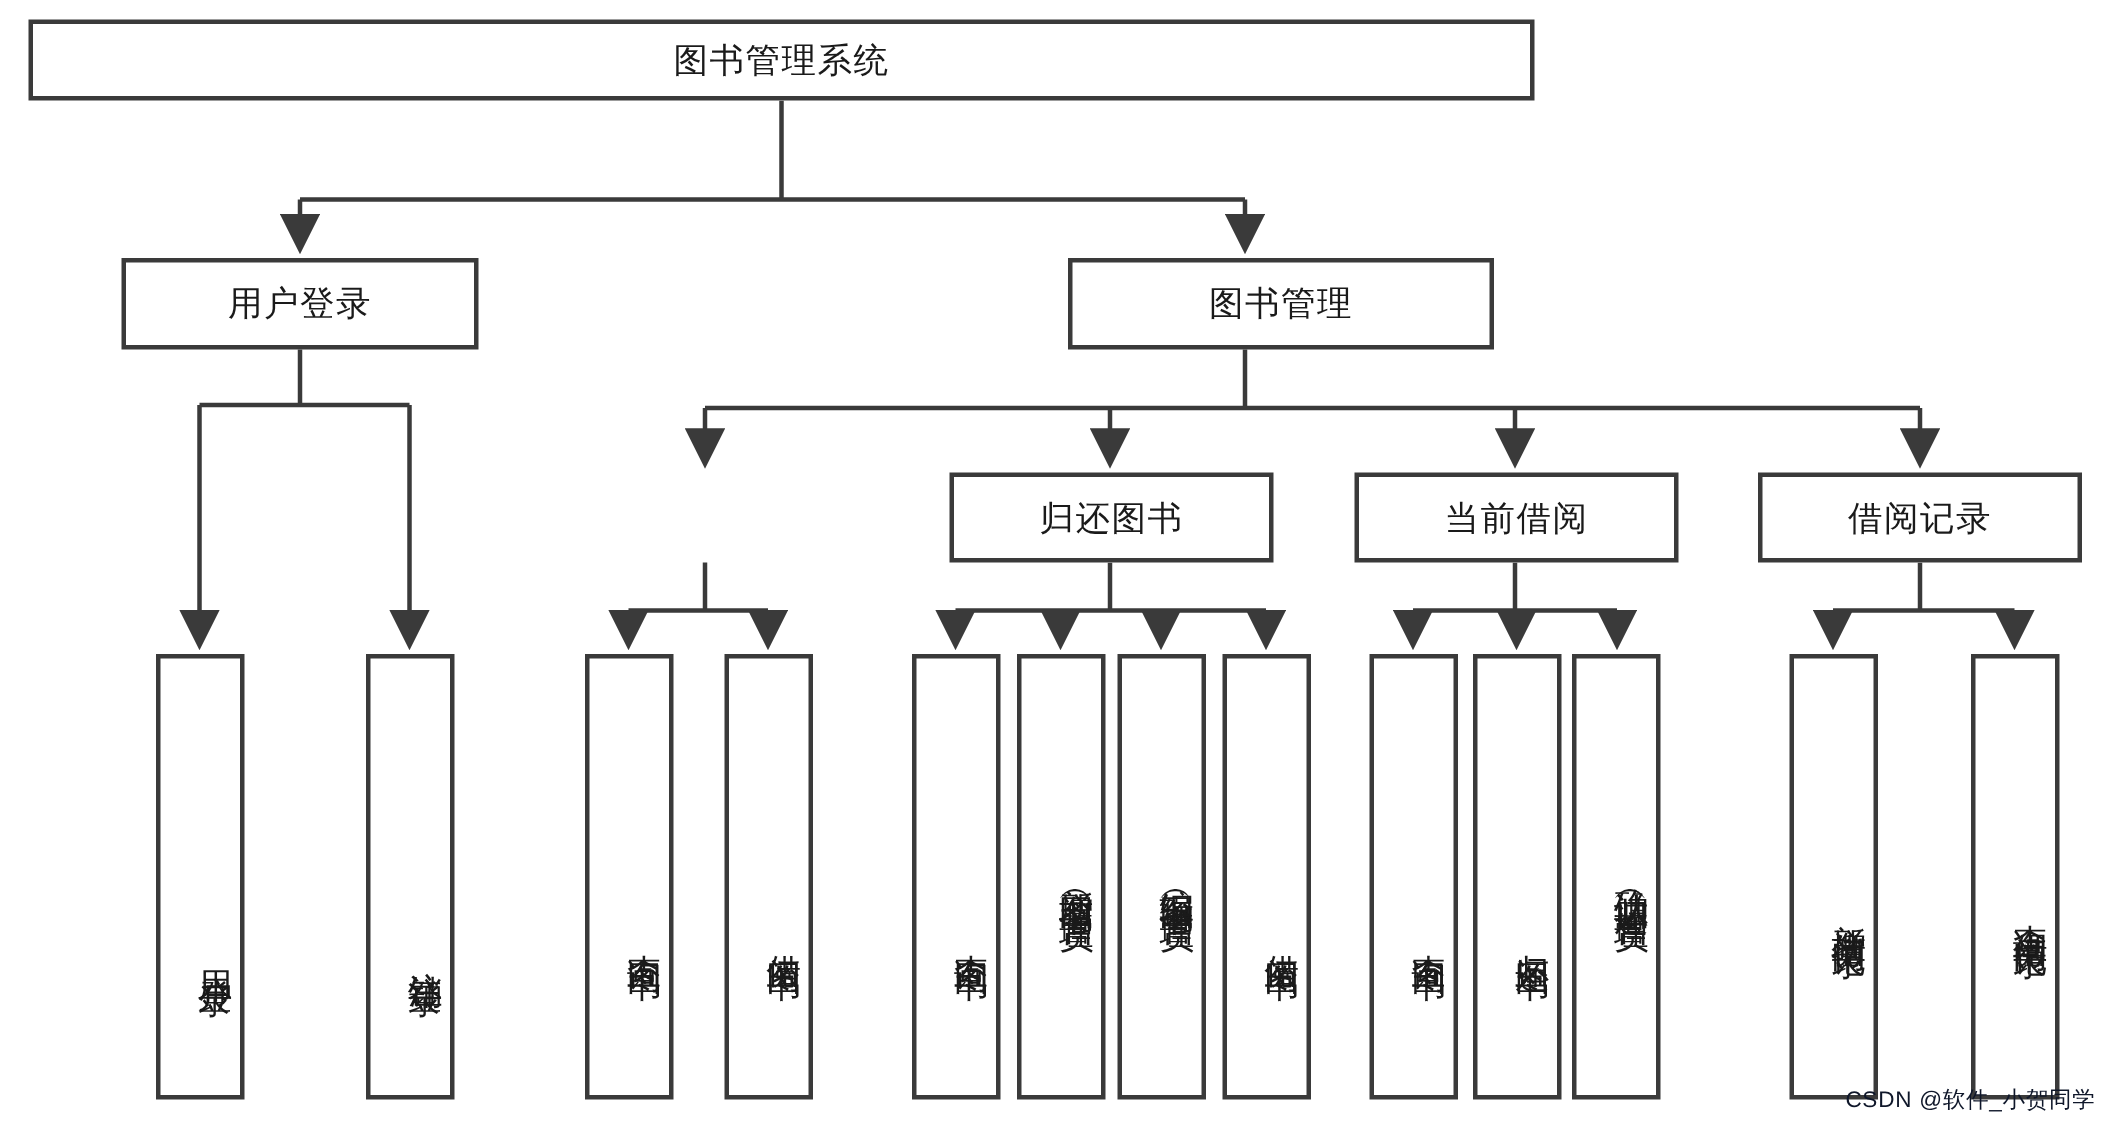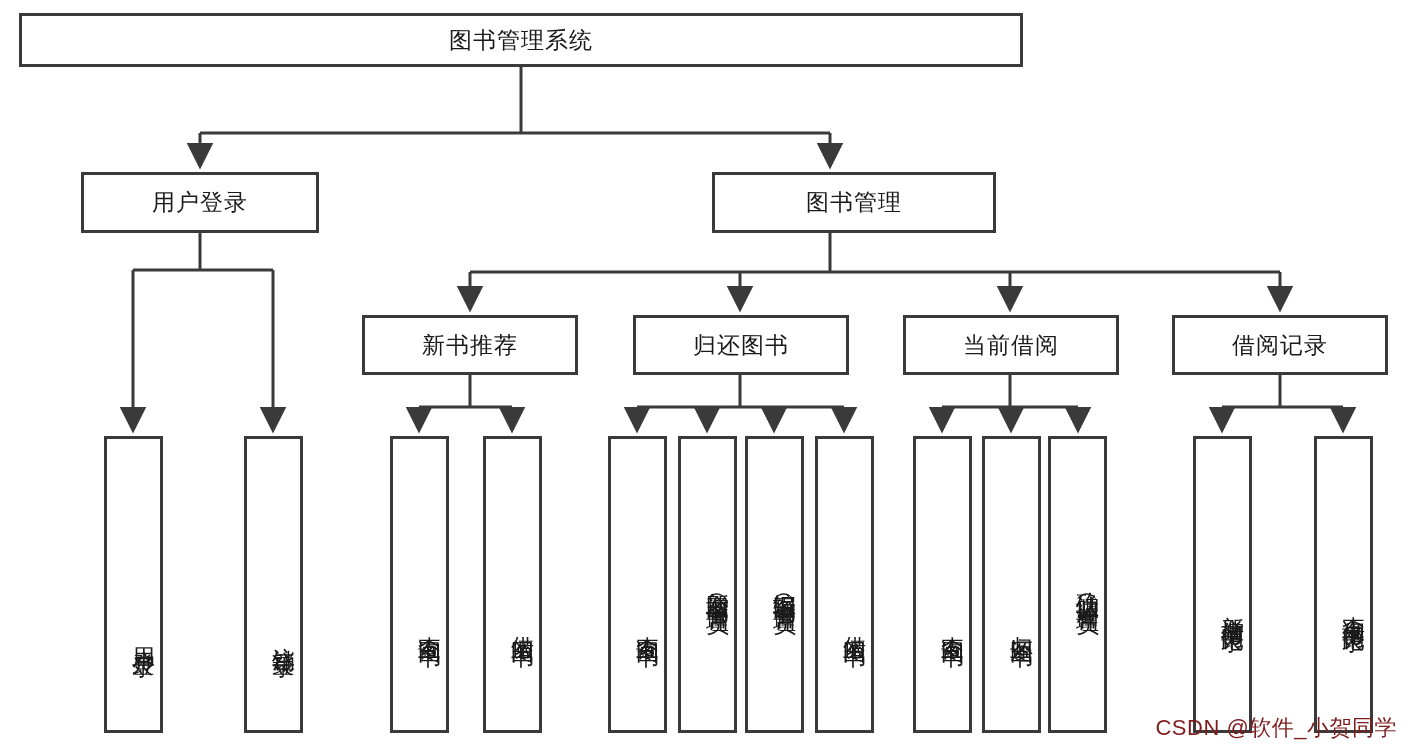--- a/index.html
+++ b/index.html
@@ -52,22 +52,22 @@
   .node.vert span {
     display: block;
   }
   .node.vert.tall {
     padding-top: 6px;
   }
   .watermark {
     position: absolute;
     right: 8px;
     bottom: 4px;
-    font-size: 22px;
-    color: #7f1d1d;
+    font-size: 15px;
+    color: #0f172a;
     letter-spacing: 0.5px;
     white-space: nowrap;
   }
 </style>
 </head>
 <body>
 
 <div id="canvas">
 
   <svg id="edges" viewBox="0 0 1405 747" xmlns="http://www.w3.org/2000/svg">
@@ -124,23 +124,20 @@
     <span>图书管理系统</span>
   </div>
 
   <div class="node horiz" style="left:81px; top:172px; width:238px; height:61px;">
     <span>用户登录</span>
   </div>
   <div class="node horiz" style="left:712px; top:172px; width:284px; height:61px;">
     <span>图书管理</span>
   </div>
 
-  <div class="node horiz" style="left:362px; top:315px; width:216px; height:60px;">
-    <span>新书推荐</span>
-  </div>
   <div class="node horiz" style="left:633px; top:315px; width:216px; height:60px;">
     <span>归还图书</span>
   </div>
   <div class="node horiz" style="left:903px; top:315px; width:216px; height:60px;">
     <span>当前借阅</span>
   </div>
   <div class="node horiz" style="left:1172px; top:315px; width:216px; height:60px;">
     <span>借阅记录</span>
   </div>
 

